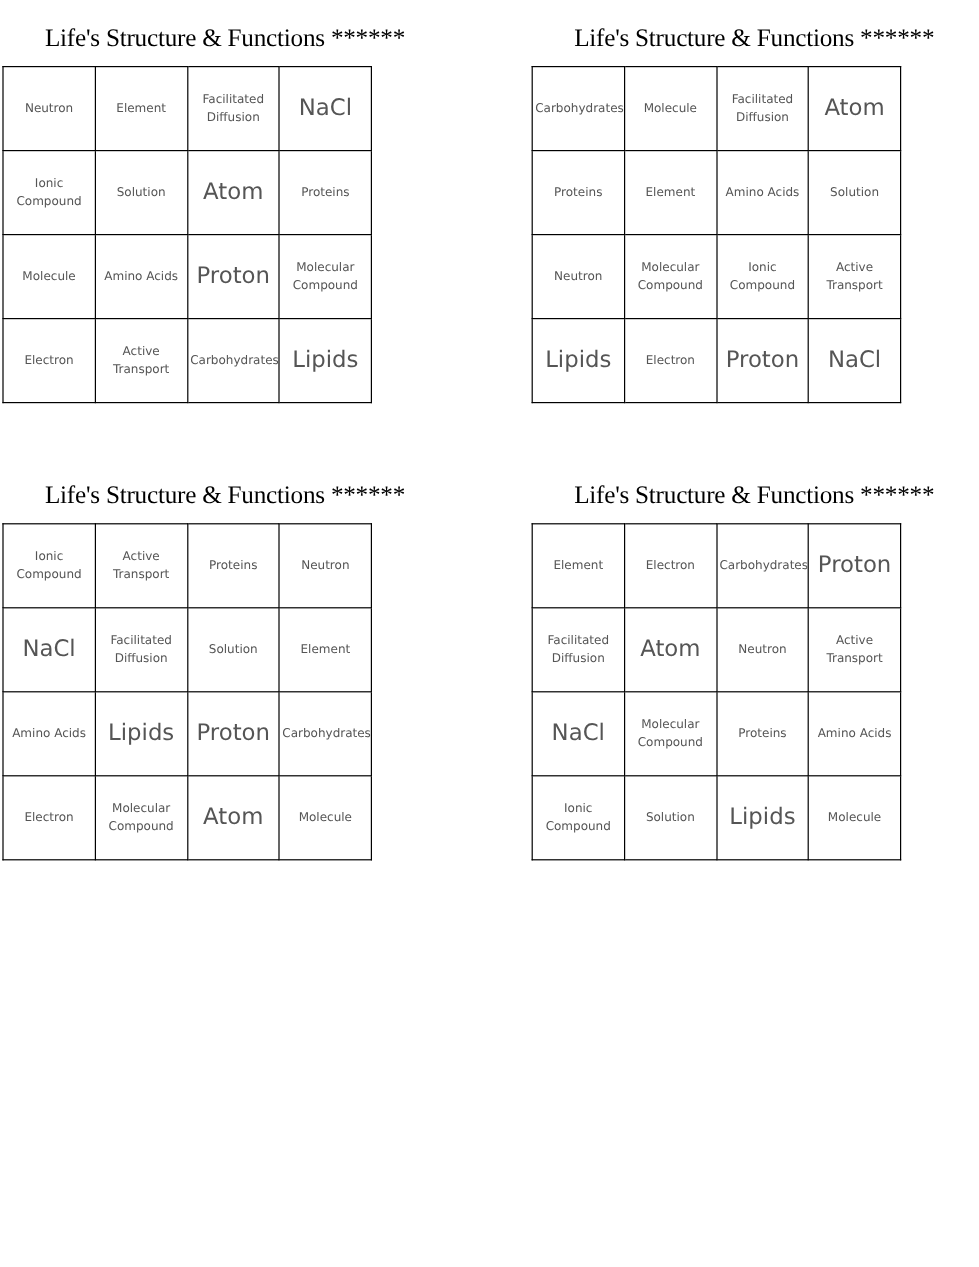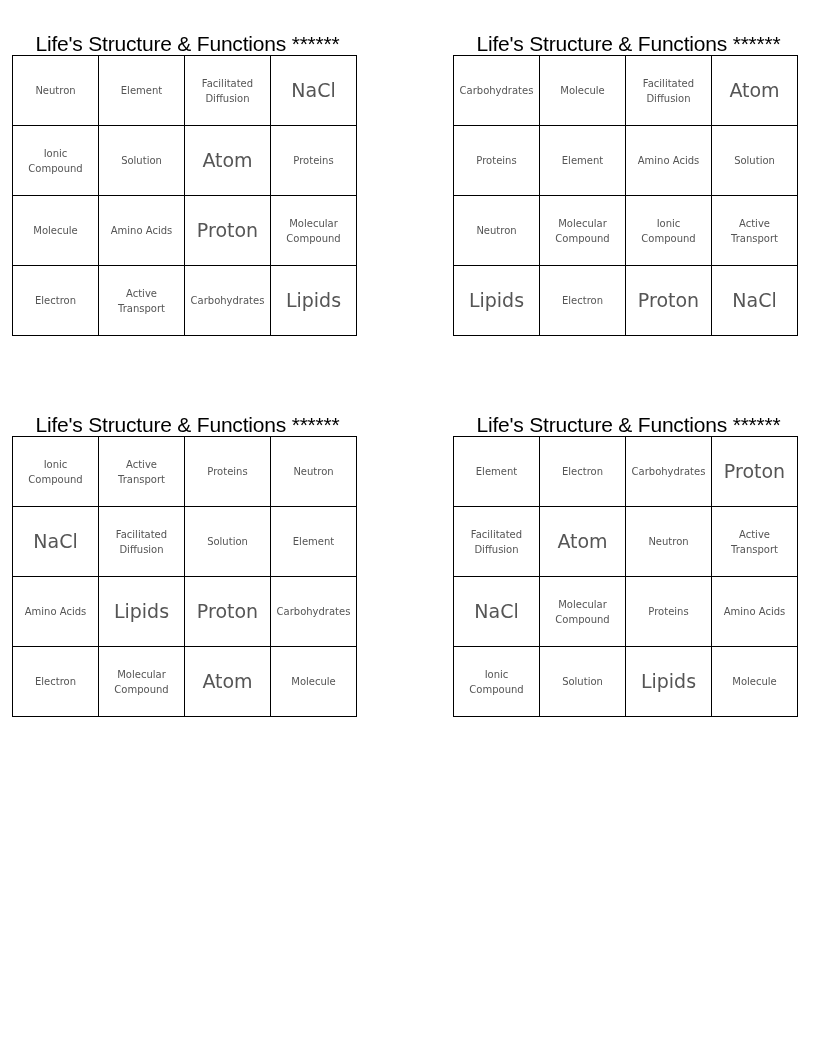--- a/index.html
+++ b/index.html
@@ -1,22 +1,22 @@
 <!DOCTYPE html>
 <html><head>
   <meta charset="utf-8">
   <style>
     html, body { margin:0; padding:0; background:#ffffff; }
     body { width:816px; height:1056px; position:relative; overflow:hidden;
            font-family:"DejaVu Sans", sans-serif; }
     .card { position:absolute; width:375px; }
-    .card-title { position:absolute; left:0; top:16px; width:375px; height:55px;
+    .card-title { position:absolute; left:0; top:4px; width:375px; height:55px;
                   text-align:center; font-size:21px; line-height:55px; color:#000;
-                  font-family:Liberation Sans, sans-serif; letter-spacing:-0.2px; }
-    .grid { position:absolute; left:12px; top:55px; width:345px; height:281px;
+                  font-family:Liberation Serif, serif; letter-spacing:-0.2px; }
+    .grid { position:absolute; left:2px; top:55px; width:308px; height:281px;
             border-collapse:collapse; table-layout:fixed; }
     .grid td { border:1px solid #000; height:69px; text-align:center; vertical-align:middle;
                color:#555; font-size:10px; line-height:15px; padding:0 2px; overflow:hidden; }
     .grid td.big { font-size:19px; color:#555; }
   </style>
 </head>
 <body>
 
 <div id="card-0" class="card" style="left:0px; top:0px;">
   <div class="card-title">Life's Structure &amp; Functions ******</div>

